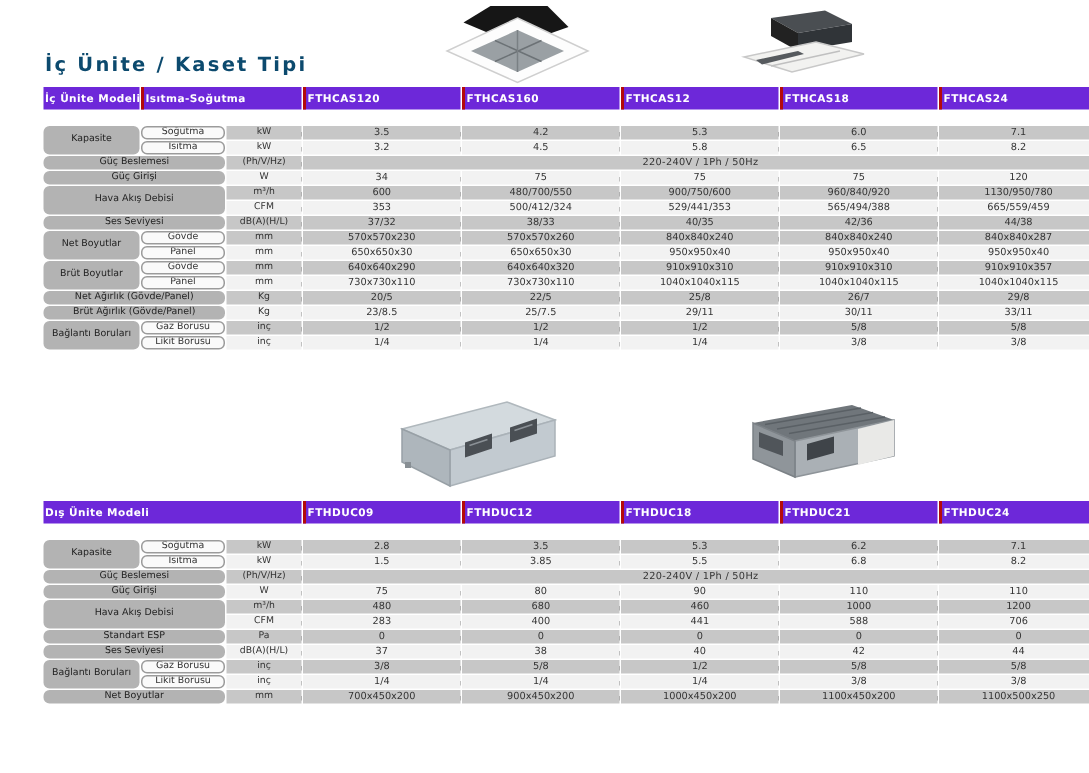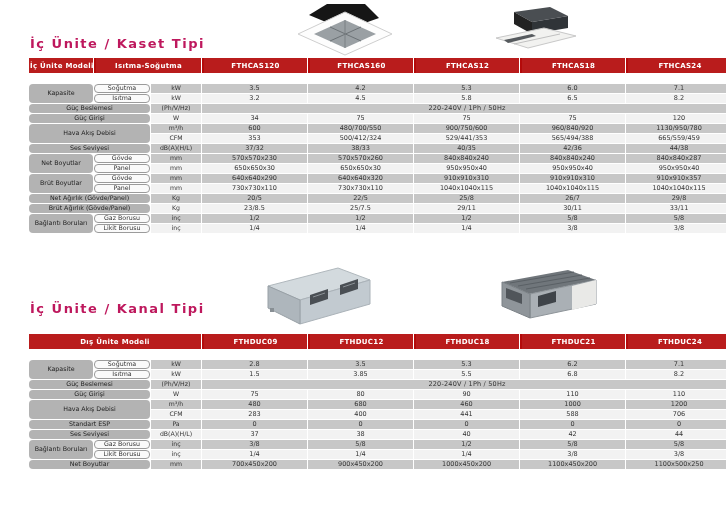--- a/index.html
+++ b/index.html
@@ -1,38 +1,38 @@
 <!DOCTYPE html>
 <html><head>
 <meta charset="utf-8">
 <style>
   html,body{margin:0;padding:0;background:#fff;}
   .page{position:relative;width:726px;height:515px;background:#ffffff;overflow:hidden;
         font-family:"DejaVu Sans","Liberation Sans",sans-serif;}
 
-  .section-title{position:absolute;left:30px;color:#be185d;font-weight:bold;
+  .section-title{position:absolute;left:30px;color:#0c4a6e;font-weight:bold;
         font-size:13px;letter-spacing:1.5px;white-space:nowrap;}
   #title-kaset{top:36px;}
   #title-kanal{top:301px;}
 
   
   .product-img{position:absolute;}
   #img-cassette-front{left:293px;top:2px;width:106px;height:54px;}
   #img-cassette-angle{left:490px;top:4px;width:92px;height:54px;}
   #img-duct-1{left:250px;top:264px;width:152px;height:68px;}
   #img-duct-2{left:490px;top:264px;width:136px;height:66px;}
   .product-img svg{width:100%;height:100%;display:block;}
 
   
   .spec-table{position:absolute;left:28px;width:696px;table-layout:fixed;
         border-collapse:separate;border-spacing:1px 1px;font-size:6.8px;color:#333;}
   #kaset-table{top:57px;}
   #kanal-table{top:333px;}
 
-  .spec-table thead td{background:#b91c1c;color:#ffffff;font-weight:bold;text-align:center;
+  .spec-table thead td{background:#6d28d9;color:#ffffff;font-weight:bold;
         font-size:7px;height:13px;letter-spacing:.3px;border-left:2px solid #b40a0a;
         overflow:hidden;white-space:nowrap;}
   .spec-table thead td:first-child{border-left:none;}
 
   .spec-table tbody td{height:9px;padding:0 2px;text-align:center;vertical-align:middle;
         line-height:1.05;box-sizing:border-box;overflow:hidden;}
   .spacer-row td{height:5px;background:#ffffff;padding:0;}
 
   .c-group{background:#b3b3b3;color:#222;border-radius:4px;font-size:6.3px;}
   .c-sub{background:#fafafa;border:1px solid #9b9b9b;border-radius:4px;font-size:6.3px;}
@@ -95,21 +95,20 @@
       <line x1="36" y1="25" x2="100" y2="14" stroke="#5a6065" stroke-width="1"></line>
       <polygon points="40,30 106,16 106,40 40,54" fill="#aab0b5" stroke="#8e9499" stroke-width="1"></polygon>
       <polygon points="82,22 106,16 106,40 82,46" fill="#e9e9e7"></polygon>
       <polygon points="48,32 66,27 66,38 48,43" fill="#3f4449"></polygon>
       <polygon points="12,18 40,30 40,54 12,42" fill="#8f959a" stroke="#7b8186" stroke-width="1"></polygon>
       <polygon points="16,24 32,30 32,40 16,34" fill="#50555a"></polygon>
     </svg>
   </div>
 
   <div class="section-title" id="title-kaset">İç Ünite / Kaset Tipi</div>
-  <div class="section-title" id="title-kanal">İç Ünite / Kanal Tipi</div>
 
   <table class="spec-table" id="kaset-table">
     <colgroup>
       <col style="width:64px">
         <col style="width:56px">
         <col style="width:50px">
       <col style="width:105px">
         <col style="width:105px">
         <col style="width:105px">
       <col style="width:105px">

